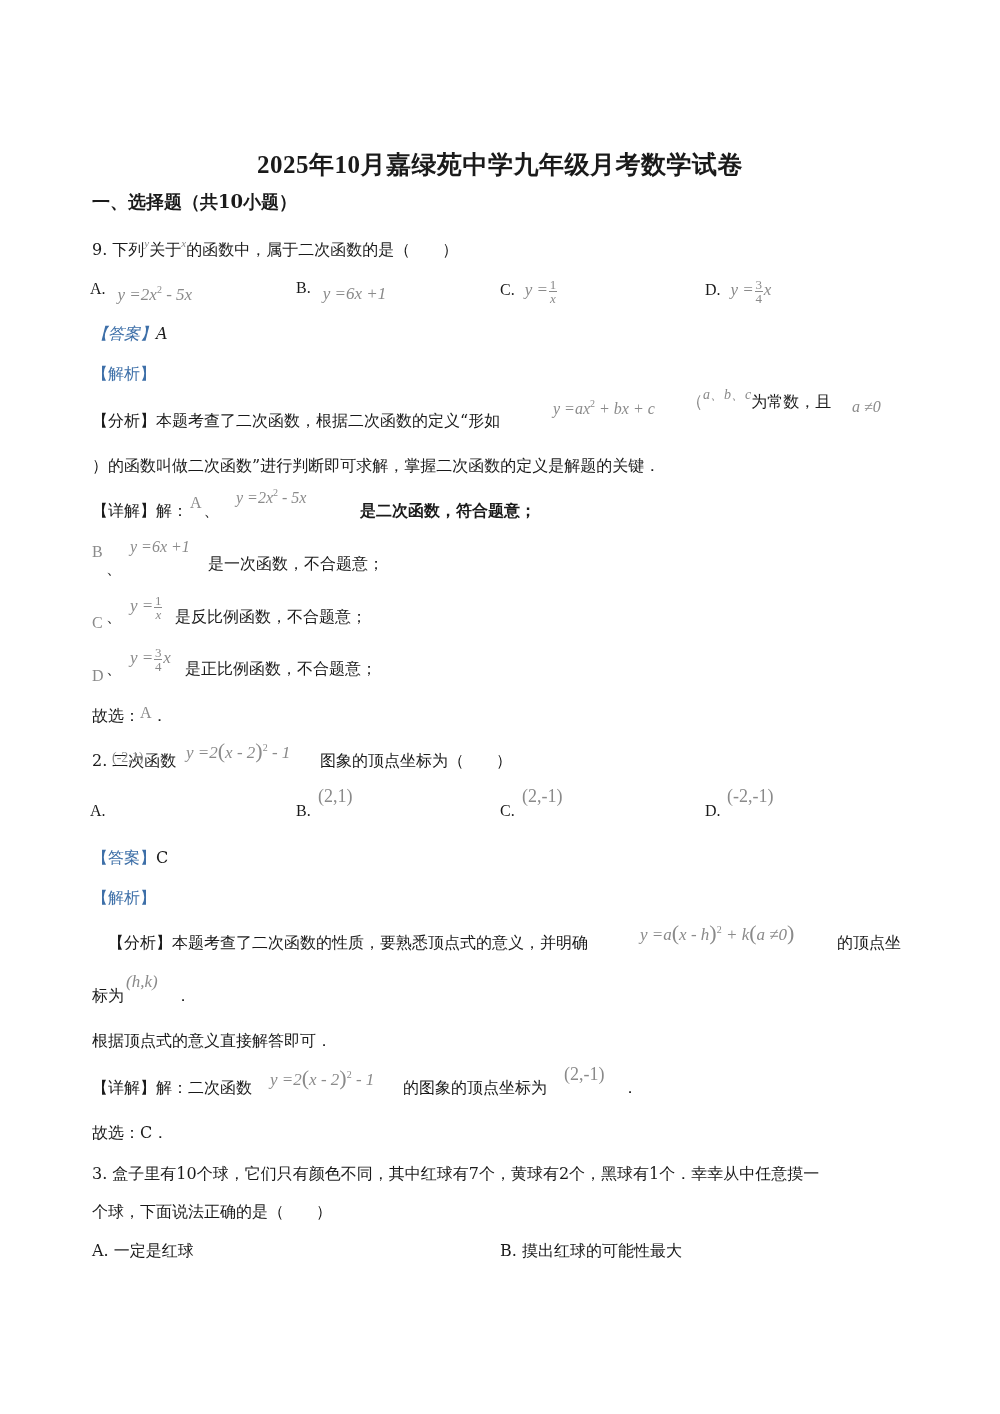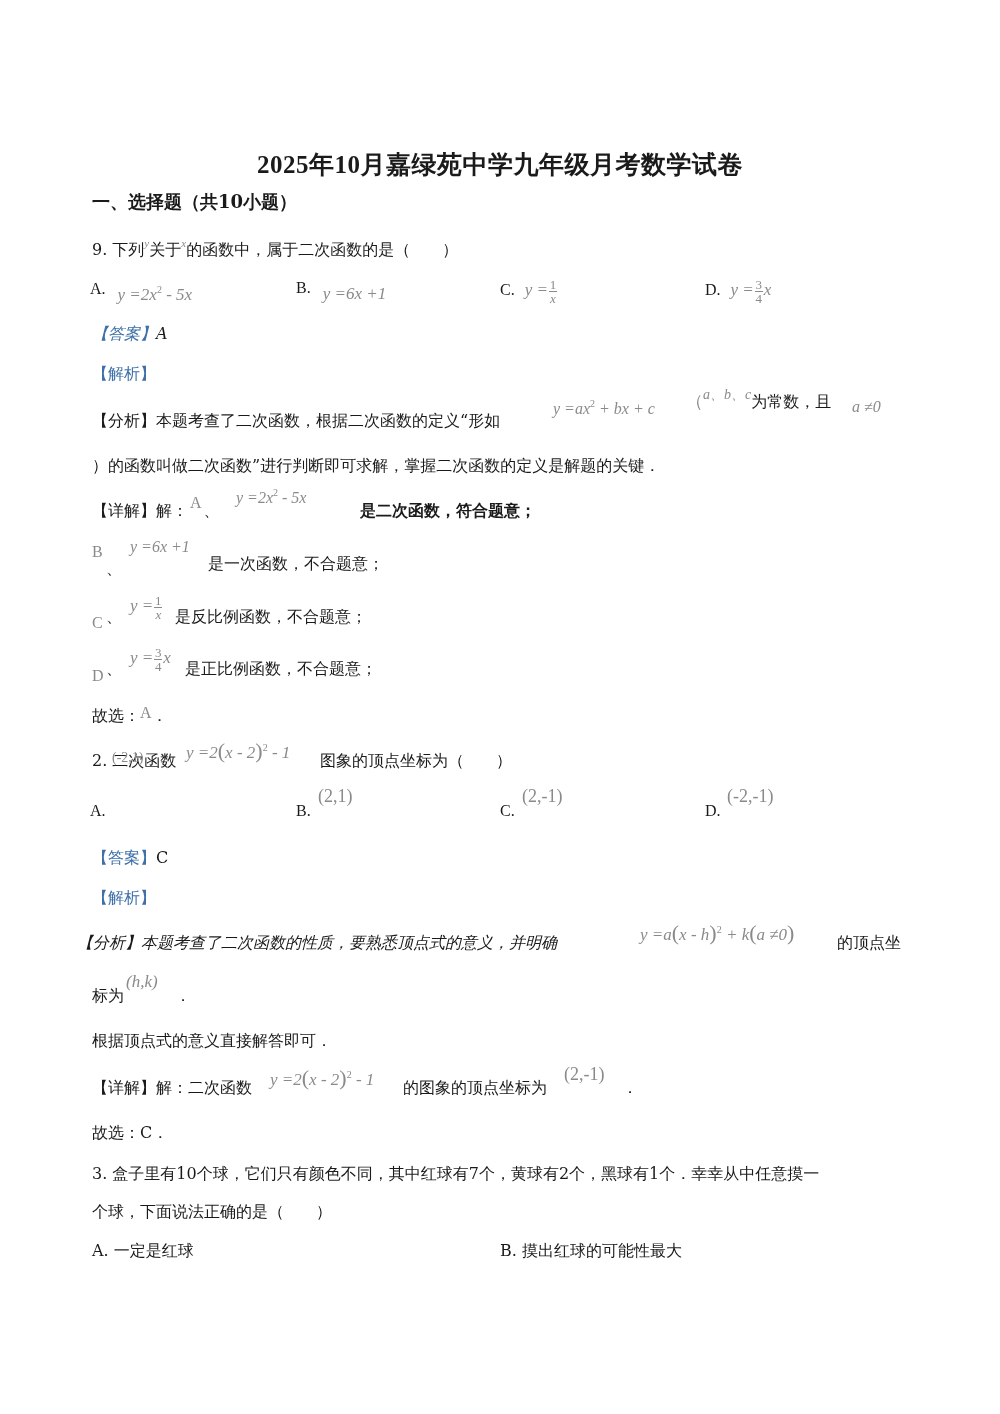--- a/index.html
+++ b/index.html
@@ -117,21 +117,21 @@
 <div class="abs opt" style="left:500px; top:802px;"><span>C.</span></div>
 <div class="abs mathn" style="left:522px; top:786px; font-size:18px;">(2,-1)</div>
 <div class="abs opt" style="left:705px; top:802px;"><span>D.</span></div>
 <div class="abs mathn" style="left:727px; top:786px; font-size:18px;">(-2,-1)</div>
 
 <div class="abs txt" style="left:92px; top:847px;">
   <span class="label-blue">【答案】</span><span>C</span>
 </div>
 <div class="abs txt label-blue" style="left:92px; top:887px;">【解析】</div>
 
-<div class="abs txt" style="left:77px; top:932px;font-style:italic;">
+<div class="abs txt" style="left:108px; top:932px;">
   <span>【分析】</span><span>本题考查了二次函数的性质，要熟悉顶点式的意义，并明确</span>
 </div>
 <div class="abs math" style="left:640px; top:920px; font-size:17px;">y =a<span class="big-paren">(</span>x - h<span class="big-paren">)</span><span class="sup up">2</span> + k<span class="big-paren">(</span>a ≠0<span class="big-paren">)</span></div>
 <div class="abs txt" style="left:837px; top:932px;">的顶点坐</div>
 <div class="abs txt" style="left:92px; top:985px;">标为</div>
 <div class="abs math" style="left:126px; top:972px; font-size:17px;">(h,k)</div>
 <div class="abs txt" style="left:175px; top:985px;">．</div>
 <div class="abs txt" style="left:92px; top:1030px;">根据顶点式的意义直接解答即可．</div>
 
 <div class="abs txt" style="left:92px; top:1077px;">

